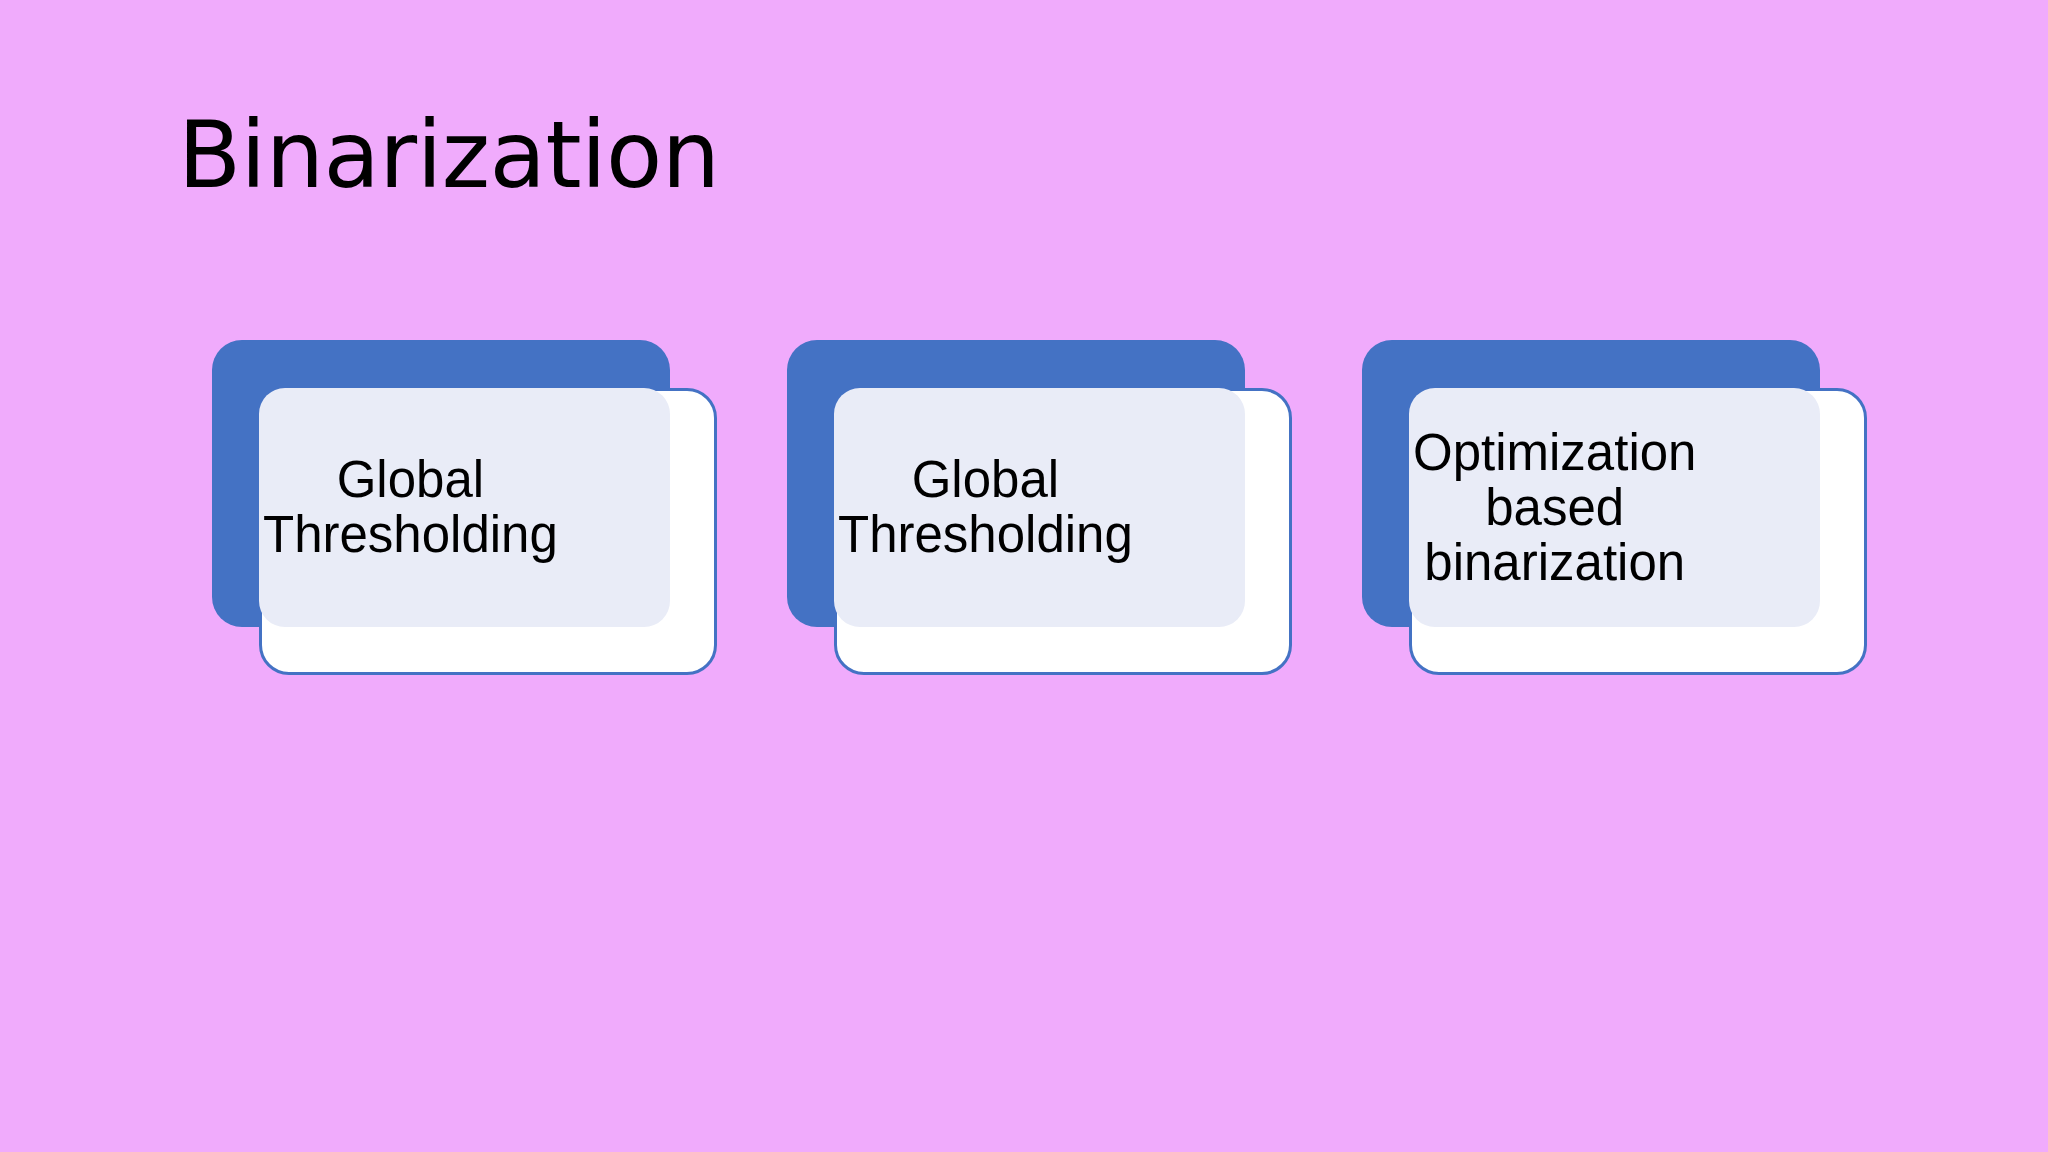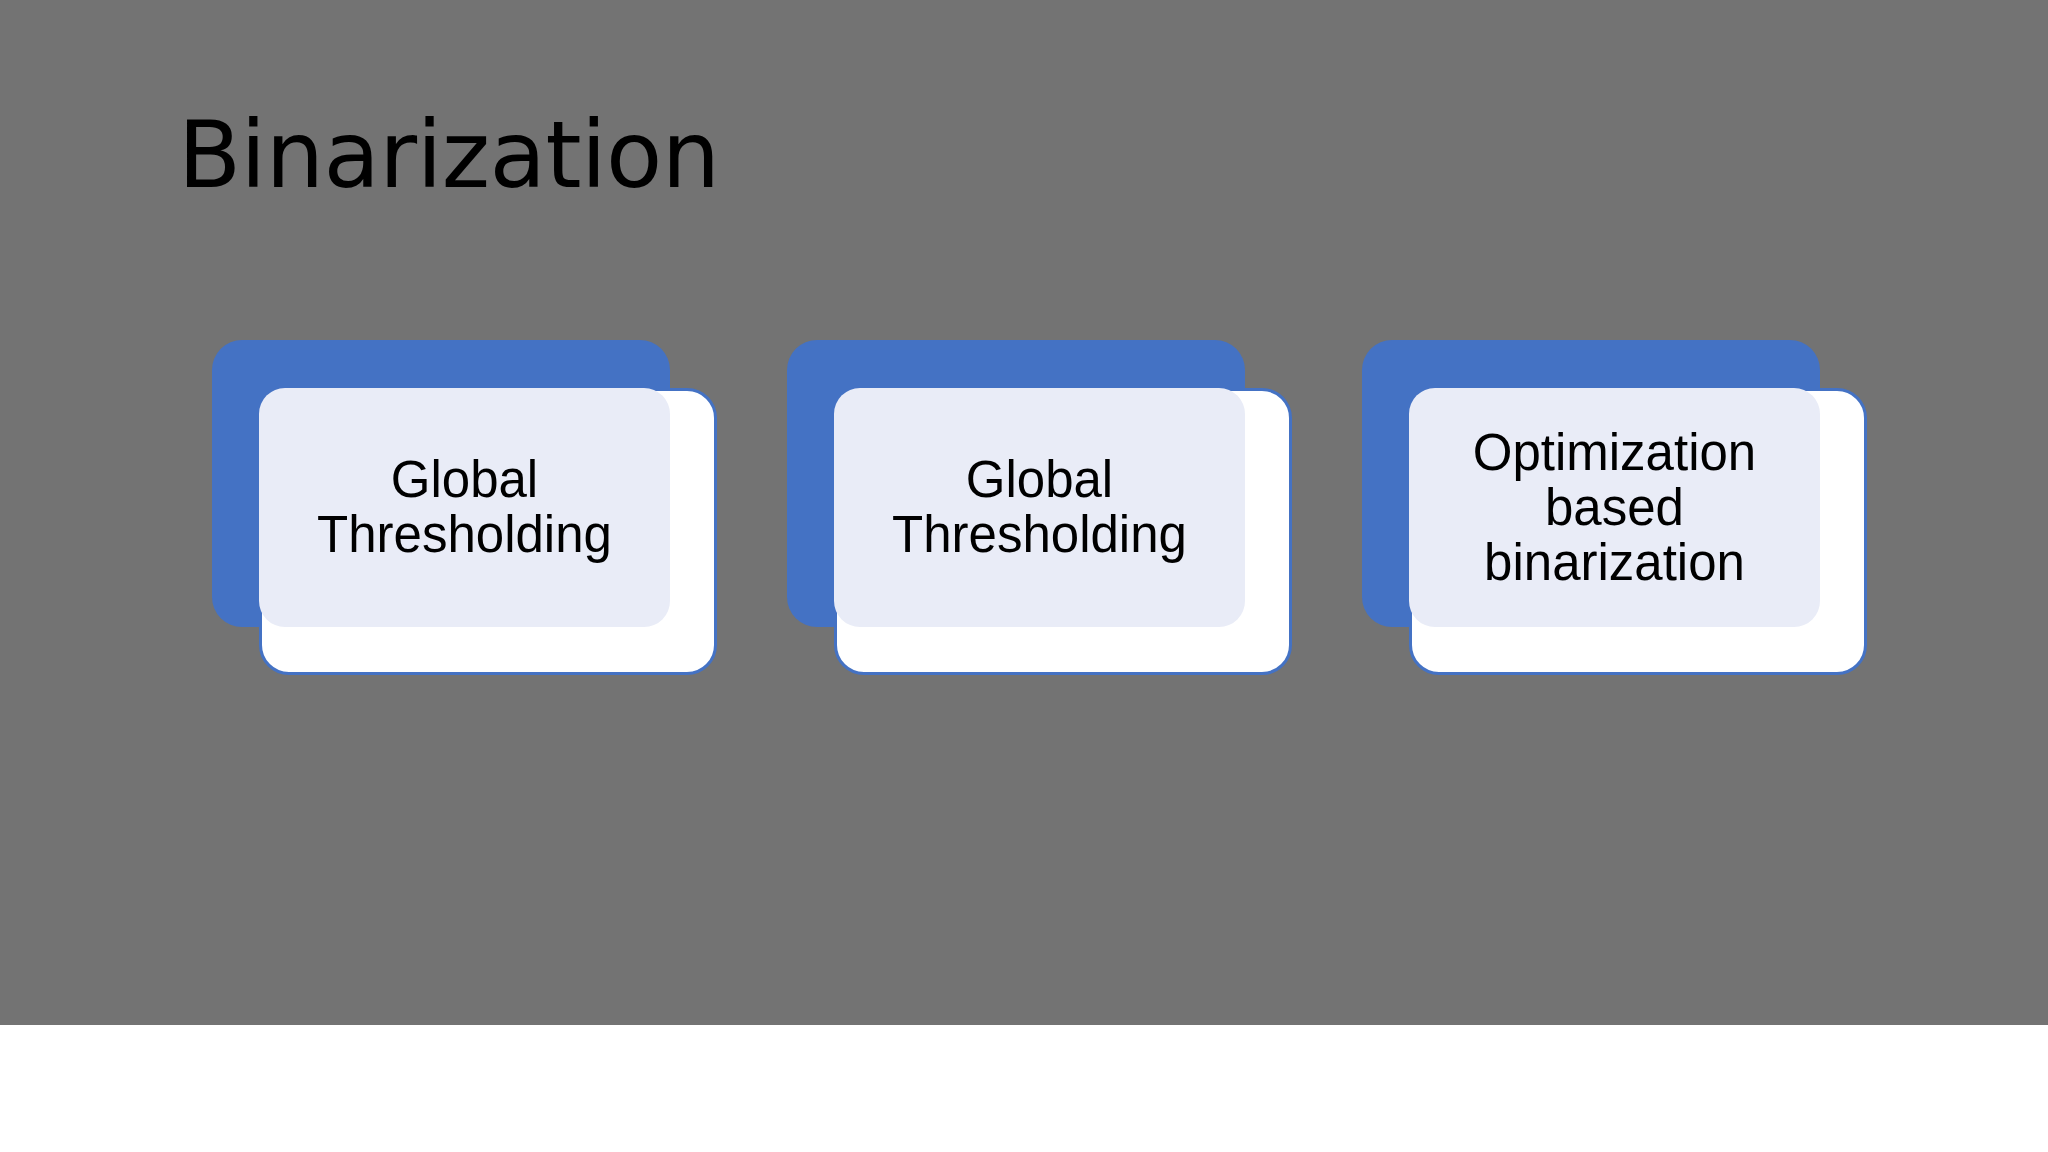--- a/index.html
+++ b/index.html
@@ -11,22 +11,22 @@
     width: 2048px;
     height: 1152px;
     overflow: hidden;
     font-family: "DejaVu Sans", sans-serif;
     -webkit-font-smoothing: antialiased;
   }
 
   .slide {
     position: relative;
     width: 2048px;
-    height: 1025px;
-    background: #737373;
+    height: 1152px;
+    background: #f0abfc;
   }
 
   
   .slide-title {
     position: absolute;
     left: 178px;
     top: 108px;
     font-family: "DejaVu Sans", sans-serif;
     font-weight: 400;
     font-size: 92px;
@@ -85,21 +85,20 @@
     position: absolute;
     left: 47px;
     top: 48px;
     width: 411px;
     height: 239px;
     background: #E9ECF7;
     border-radius: 26px;
     box-sizing: border-box;
     display: flex;
     align-items: center;
-    justify-content: center;
   }
 
   .card-label {
     font-family: "Liberation Sans", sans-serif;
     font-weight: 400;
     font-size: 51px;
     line-height: 1.06;
     color: #000000;
     text-align: center;
     padding: 0 4px;

